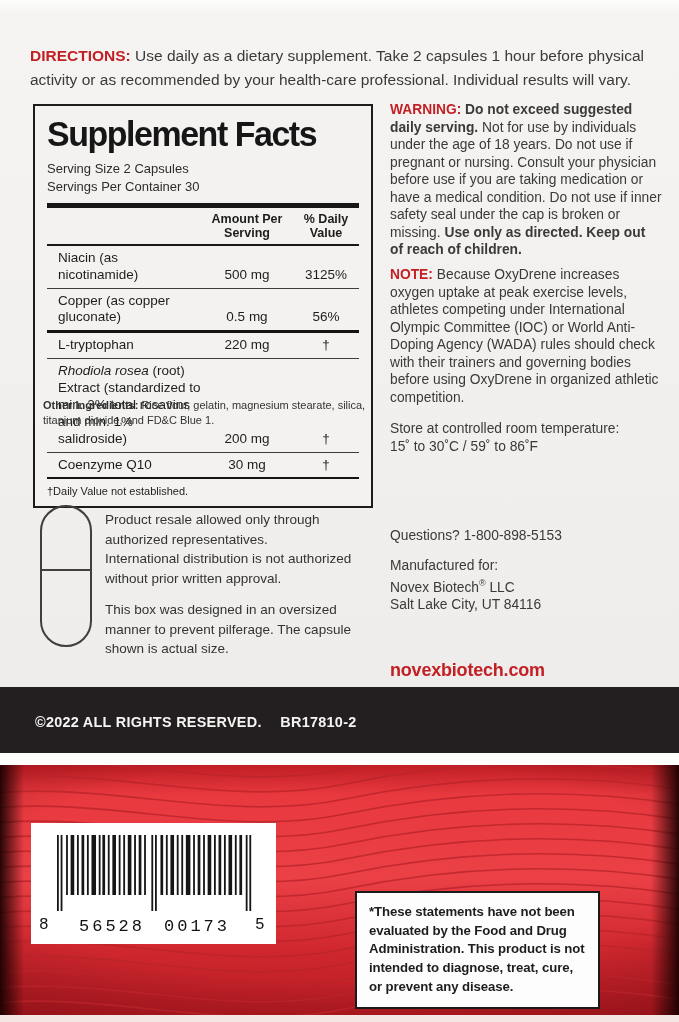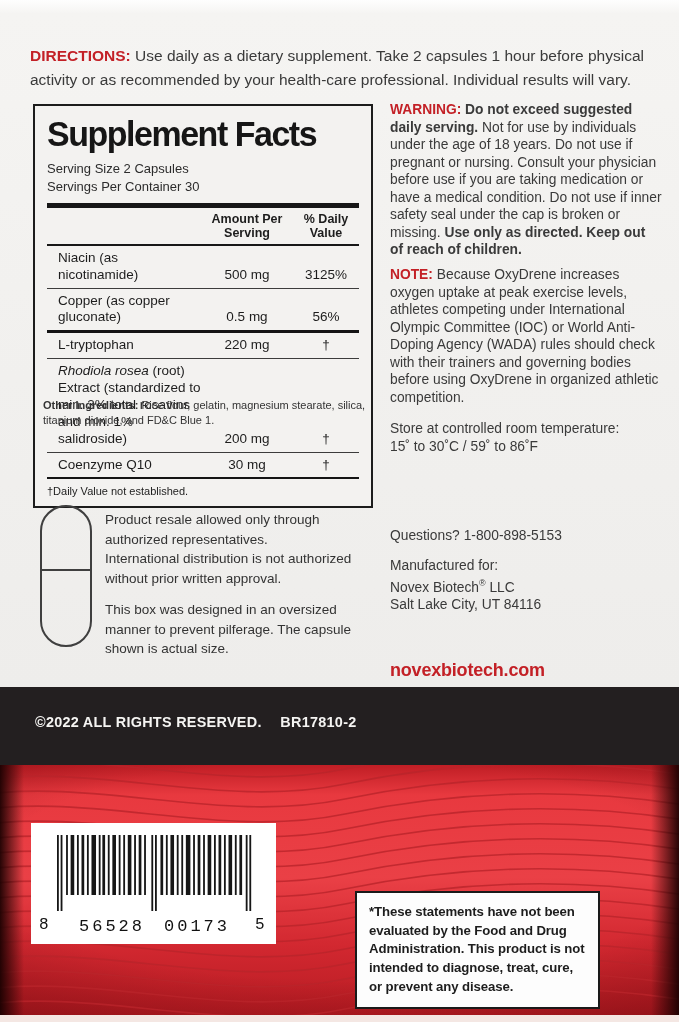--- a/index.html
+++ b/index.html
@@ -50,21 +50,21 @@
   .rc { position:absolute; left:390px; width:272px; font-size:13.8px; line-height:1.27em; color:#3a3a3a; }
   .warning-block { top:101px; }
   .note-block { top:266px; }
   .storage-block { top:420px; }
   .questions { top:527px; }
   .mfr { top:557px; }
   .website { position:absolute; left:390px; top:612px; font-size:18px; font-weight:bold; color:#c32026; letter-spacing:-0.2px;margin-top:48px; }
   sup.reg { font-size:9px; vertical-align:super; }
 
   
-  .black-bar { position:absolute; left:0; top:687px; width:679px; height:78px; background:#231f20; }
+  .black-bar { position:absolute; left:0; top:687px; width:679px; height:66px; background:#231f20; }
   .black-bar-text { position:absolute; left:35px; top:26px; color:#f5f4f2; font-weight:bold; font-size:15.5px; letter-spacing:0.3px; transform:scaleX(0.93); transform-origin:left; white-space:nowrap; }
   .black-bar-text .code { margin-left:20px; }
 
   
   .red-section {
     position:absolute; left:0; top:765px; width:679px; height:250px; overflow:hidden;
     background:
       radial-gradient(135% 115% at 50% 42%, rgba(0,0,0,0) 38%, rgba(75,0,5,0.50) 74%, rgba(35,0,3,0.88) 100%),
       linear-gradient(180deg, #c01e25 0%, #e8393f 12%, #ea4046 45%, #d22830 72%, #b81c23 100%);
   }

